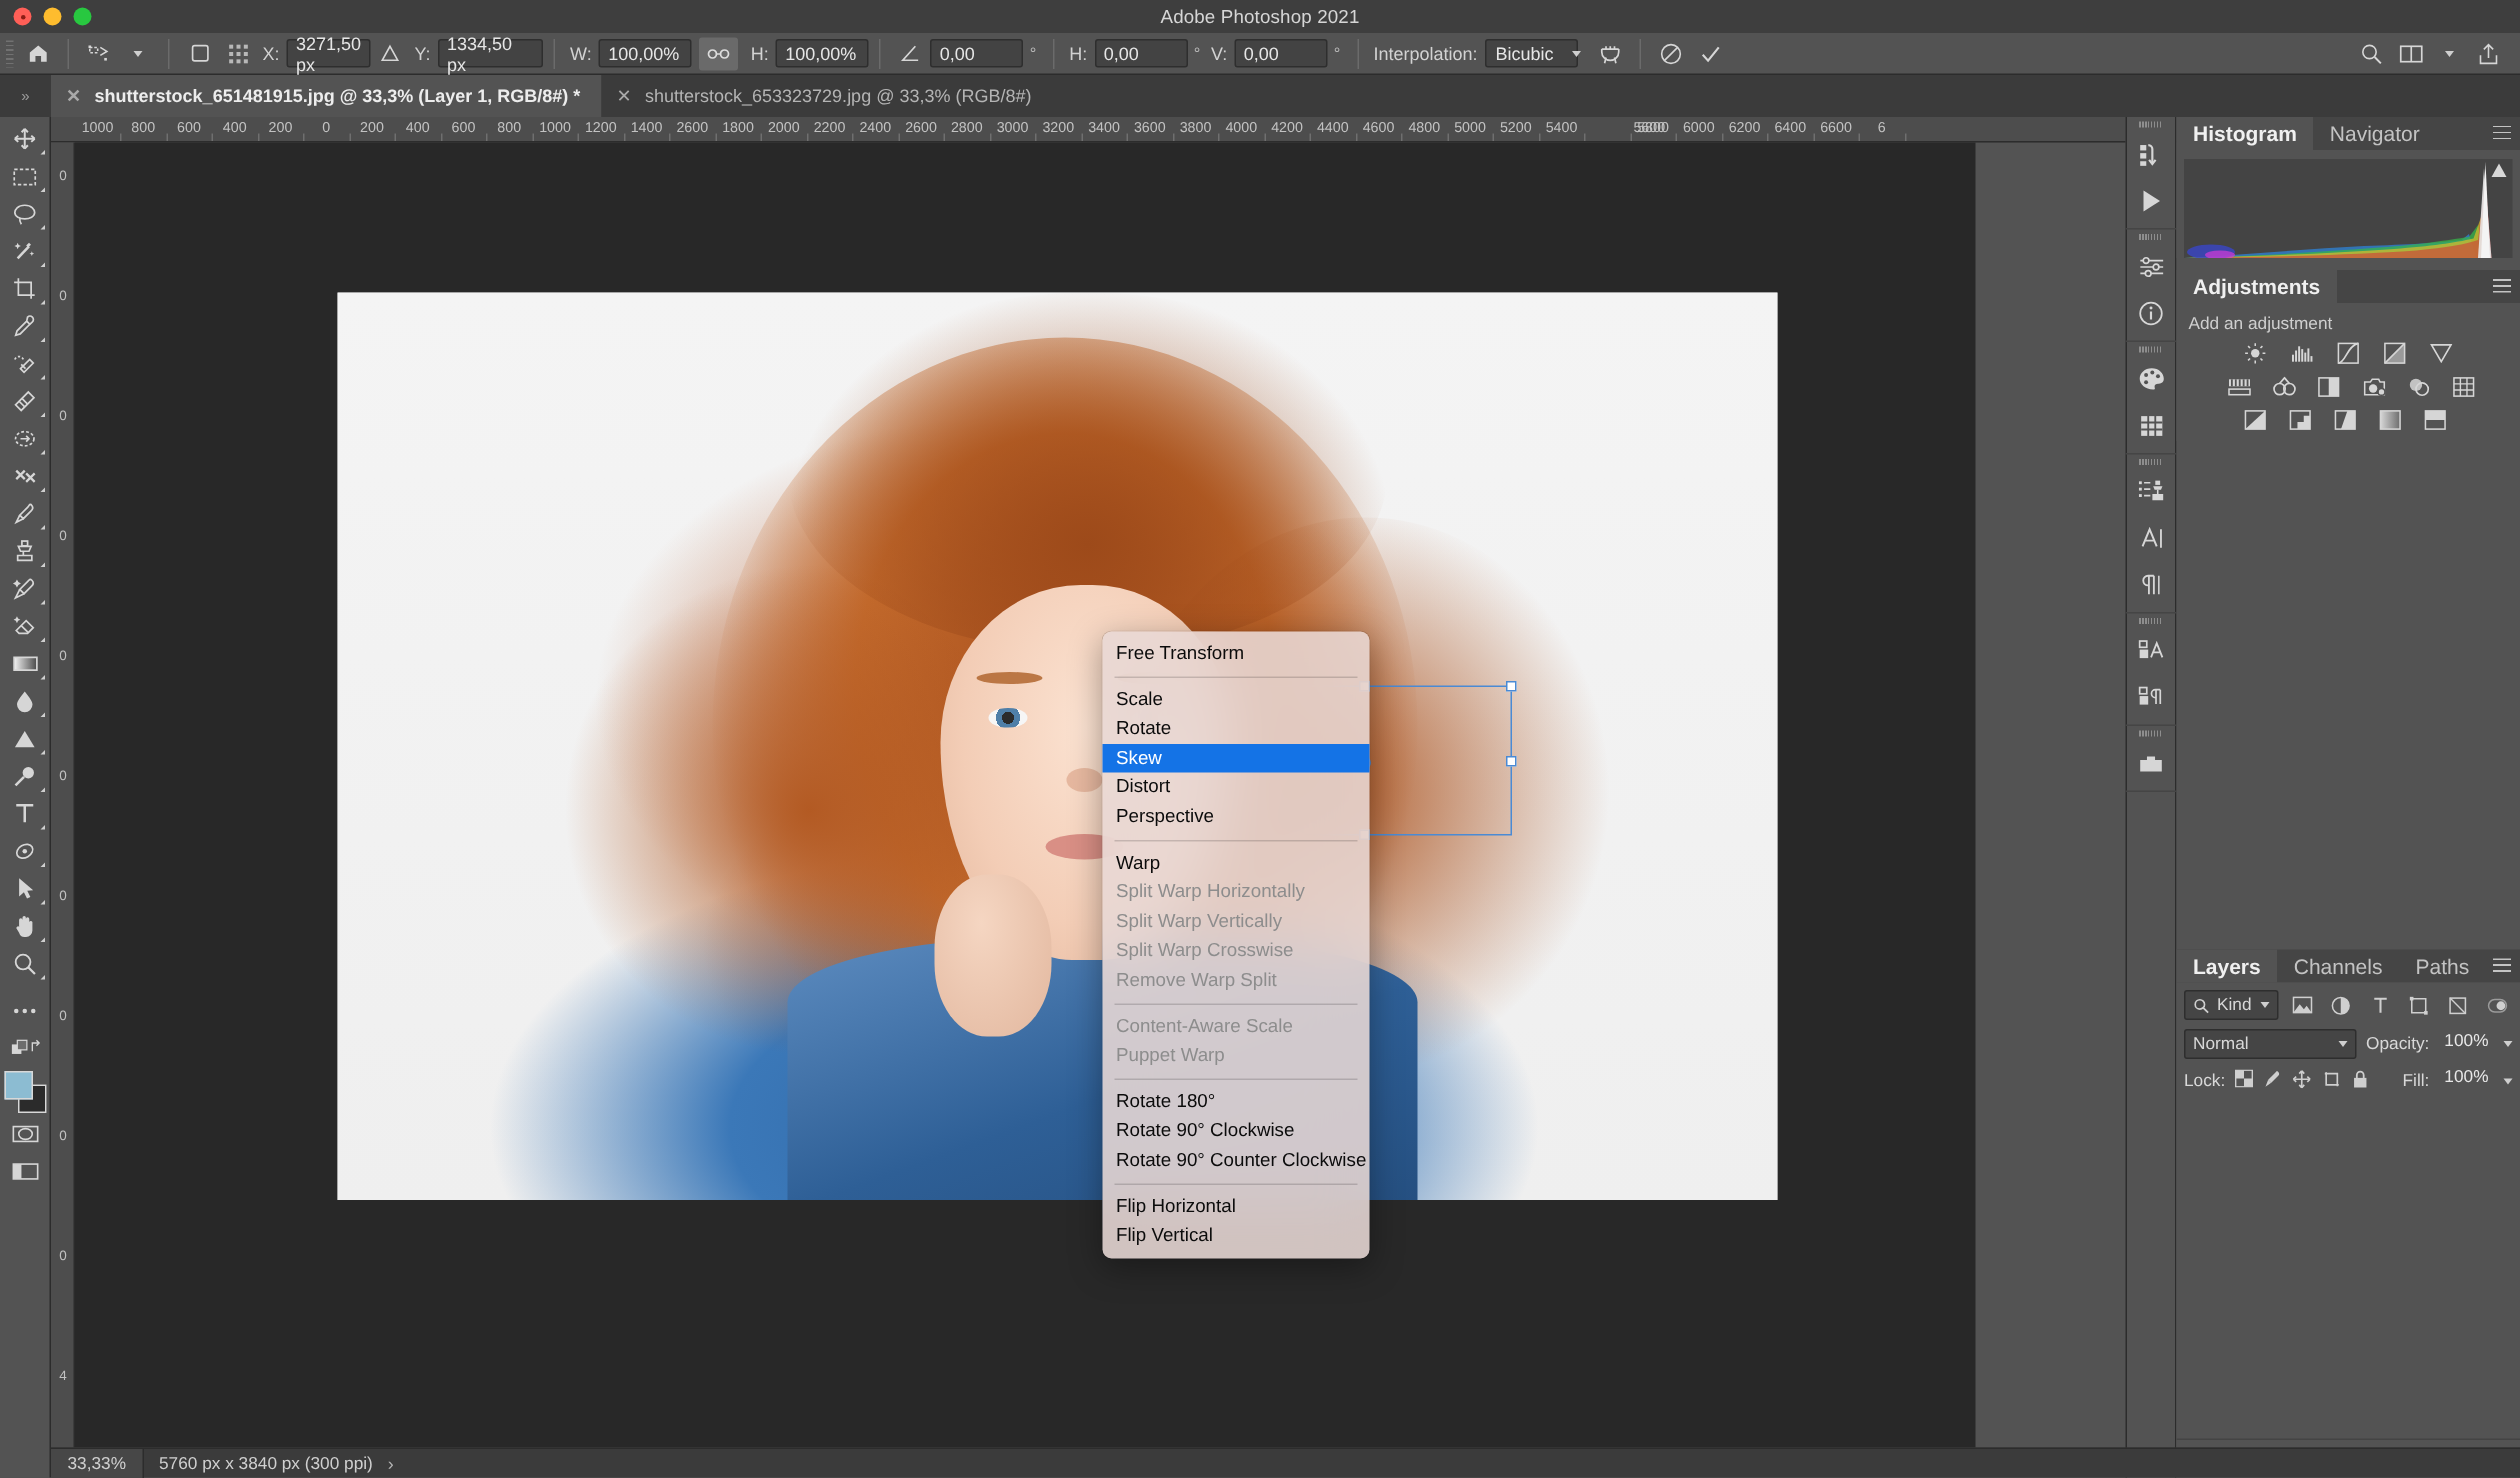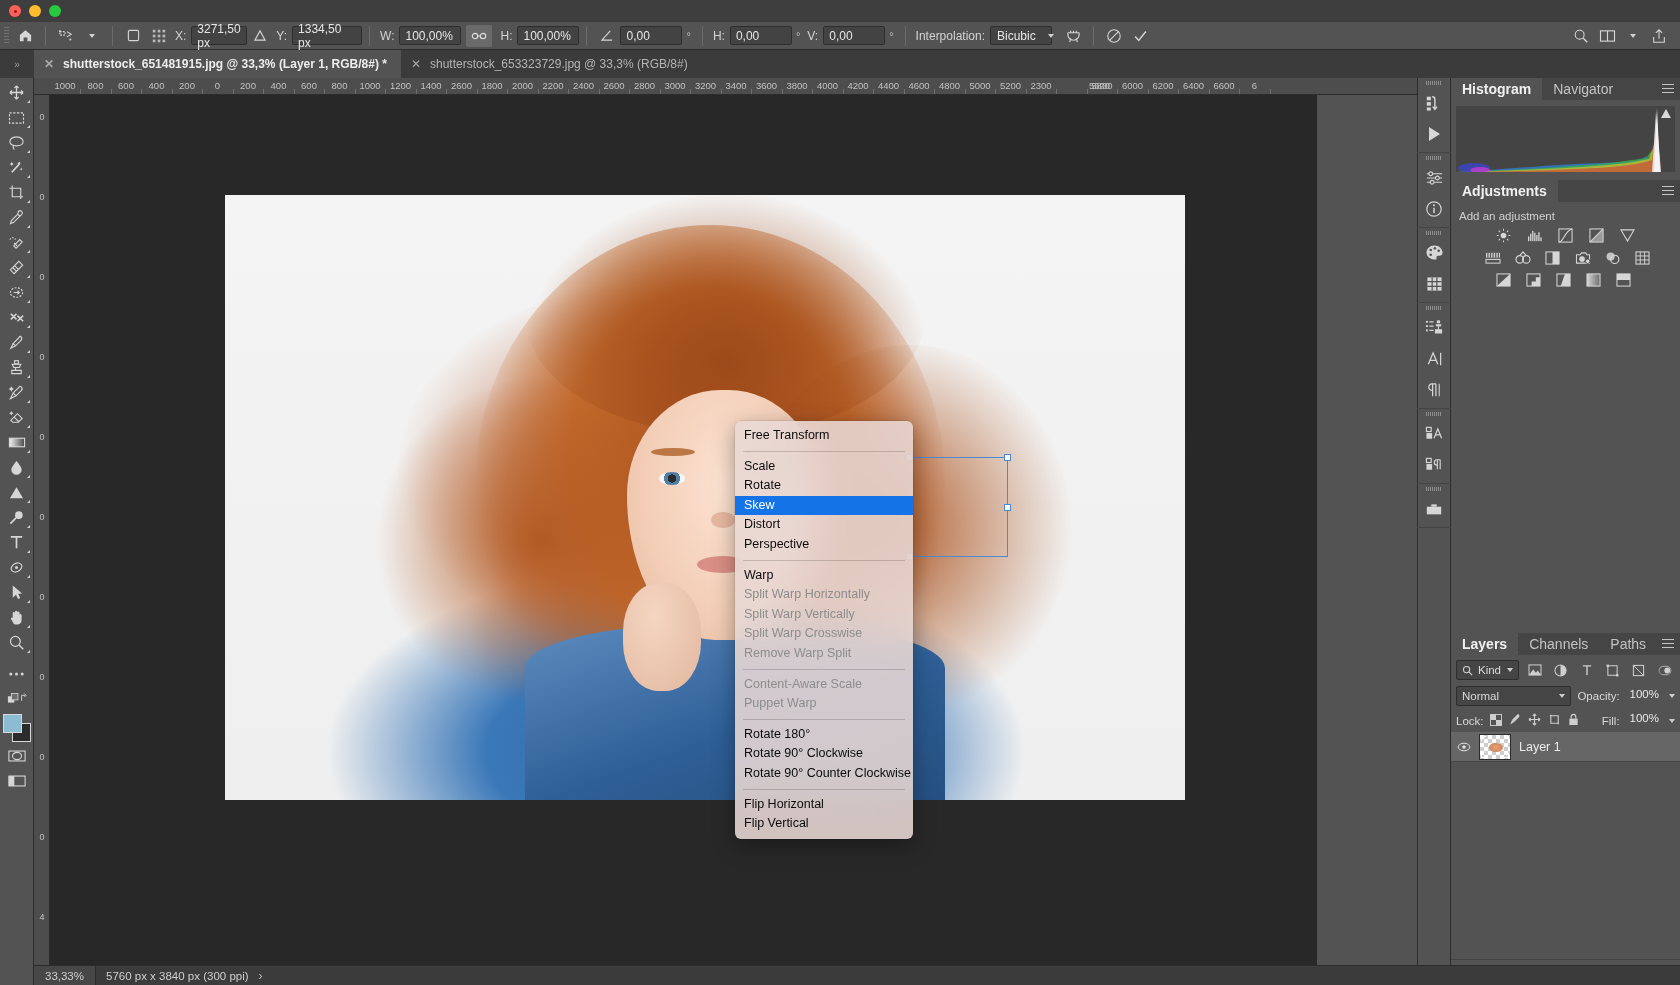--- a/index.html
+++ b/index.html
@@ -258,20 +258,21 @@
 </style>
 </head>
 <body>
 
 <div id="titlebar">
   <div class="traffic">
     <span class="dot red"></span>
     <span class="dot yellow"></span>
     <span class="dot green"></span>
   </div>
+  <div class="title">Adobe Photoshop 2021</div>
 </div>
 
 <div id="optionsbar">
   <div class="ob-grip"></div>
 
   <div class="ob-btn">
     <svg width="15" height="15" viewBox="0 0 16 16">
         <path d="M2 7.5 L8 2.5 L14 7.5 V14 H10 V10 H6 V14 H2 Z" fill="#d6d6d6" stroke="none"></path>
       </svg>
   </div>
@@ -666,21 +667,21 @@
     <span class="rt-num" style="left: 854.5px;">4400</span>
     <span class="rt-tick" style="left: 869.75px; top: 11px;"></span>
     <span class="rt-num" style="left: 885px;">4600</span>
     <span class="rt-tick" style="left: 900.25px; top: 11px;"></span>
     <span class="rt-num" style="left: 915.5px;">4800</span>
     <span class="rt-tick" style="left: 930.75px; top: 11px;"></span>
     <span class="rt-num" style="left: 946px;">5000</span>
     <span class="rt-tick" style="left: 961.25px; top: 11px;"></span>
     <span class="rt-num" style="left: 976.5px;">5200</span>
     <span class="rt-tick" style="left: 991.75px; top: 11px;"></span>
-    <span class="rt-num" style="left: 1007px;">2300</span>
+    <span class="rt-num" style="left: 1007px;">5400</span>
     <span class="rt-tick" style="left: 1022.25px; top: 11px;"></span>
     <span class="rt-num" style="left: 1037.5px; margin-left: 28px;">5600</span>
     <span class="rt-tick" style="left: 1052.75px; top: 11px;"></span>
     <span class="rt-num" style="left: 1068px;">5800</span>
     <span class="rt-tick" style="left: 1083.25px; top: 11px;"></span>
     <span class="rt-num" style="left: 1098.5px;">6000</span>
     <span class="rt-tick" style="left: 1113.75px; top: 11px;"></span>
     <span class="rt-num" style="left: 1129px;">6200</span>
     <span class="rt-tick" style="left: 1144.25px; top: 11px;"></span>
     <span class="rt-num" style="left: 1159.5px;">6400</span>
@@ -1162,36 +1163,20 @@
               <path d="M3.5 6 V4 a2.5 2.5 0 0 1 5 0 V6" stroke="#cfcfcf" stroke-width="1.3"></path>
             </svg>
         </span>
       </span>
       <span style="flex:1"></span>
       <span>Fill:</span>
       <span class="lp-val">100%</span>
       <span class="caret"></span>
     </div>
 
-    <div class="layer sel">
-      <span class="eyeic">
-        <svg width="14" height="10" viewBox="0 0 15 11">
-            <ellipse cx="7.5" cy="5.5" rx="6.4" ry="4.2" stroke="#e0e0e0" stroke-width="1.1"></ellipse>
-            <circle cx="7.5" cy="5.5" r="2" fill="#e0e0e0" stroke="none"></circle>
-          </svg>
-      </span>
-      <span class="thumb checker">
-        <span class="thumbface"></span>
-        <span class="bracket" style="left:1px;top:1px;border-right:none;border-bottom:none"></span>
-        <span class="bracket" style="right:1px;top:1px;border-left:none;border-bottom:none"></span>
-        <span class="bracket" style="left:1px;bottom:1px;border-right:none;border-top:none"></span>
-        <span class="bracket" style="right:1px;bottom:1px;border-left:none;border-top:none"></span>
-      </span>
-      <span class="layer-name">Layer 1</span>
-    </div>
 
 
     <div class="lp-bottom">
       <span class="lpb">
         <svg width="15" height="9" viewBox="0 0 16 10">
             <path d="M6 5 h4" stroke="#a8a8a8" stroke-width="1.2"></path>
             <path d="M5.5 2 H3.6 a3 3 0 0 0 0 6 H5.5" stroke="#a8a8a8" stroke-width="1.2"></path>
             <path d="M10.5 2 h1.9 a3 3 0 0 1 0 6 H10.5" stroke="#a8a8a8" stroke-width="1.2"></path>
           </svg>
       </span>

